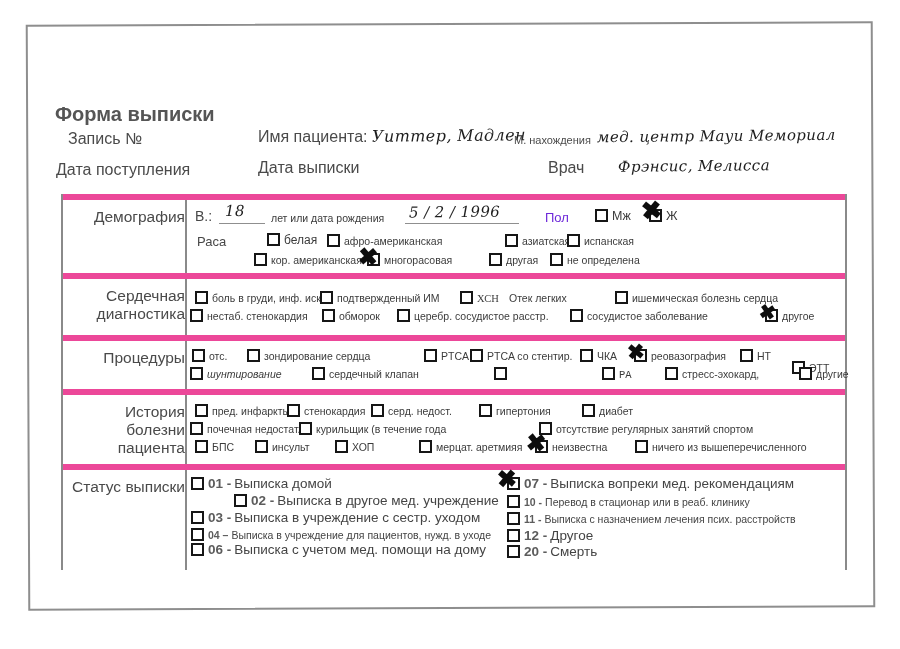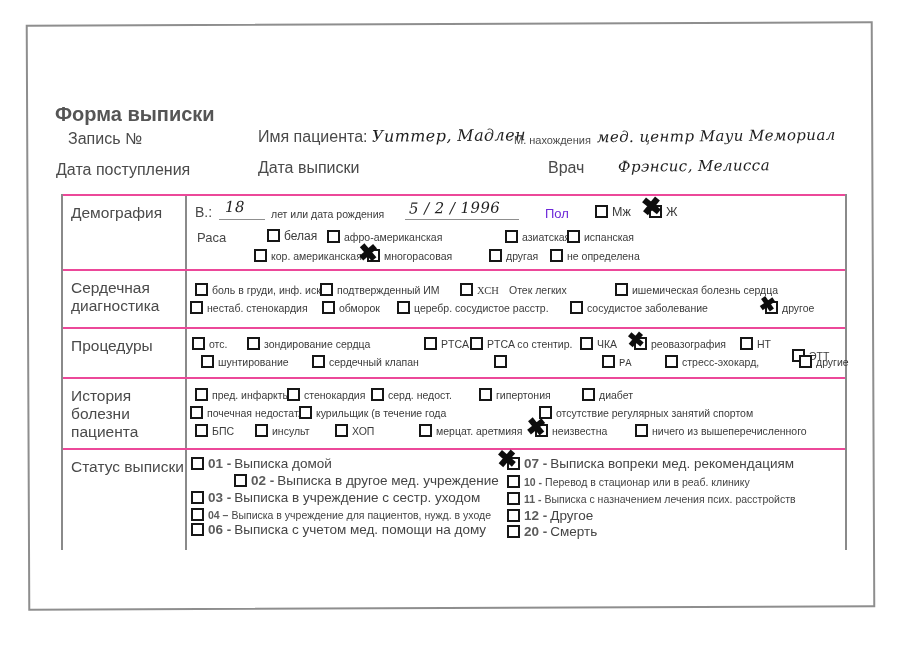--- a/index.html
+++ b/index.html
@@ -9,21 +9,21 @@
          border:2px solid #8e8e8e;transform:rotate(-0.25deg);}
   
   .title{position:absolute;left:55px;top:103px;font-size:20px;font-weight:bold;color:#555;}
   .lab{position:absolute;color:#4a4a4a;font-size:16px;}
   .lab-sm{position:absolute;color:#4a4a4a;font-size:11px;}
   .hw{position:absolute;font-family:"DejaVu Serif",serif;font-style:italic;color:#1e1e1e;
       letter-spacing:.4px;white-space:nowrap;transform:rotate(-0.6deg);}
   
   .ftable{position:absolute;left:61px;top:194px;width:782px;
           border-left:2px solid #8a8a8a;border-right:2px solid #8a8a8a;}
-  .frow{position:relative;border-top:2px solid #ec4899;}
+  .frow{position:relative;border-top:6px solid #ec4899;text-align:right;}
   .frow-label{position:absolute;left:0;top:0;bottom:0;width:114px;border-right:2px solid #8a8a8a;
               padding:8px 0 0 8px;font-size:15.5px;line-height:1.15;color:#4a4a4a;}
   .frow-content{position:absolute;left:124px;right:0;top:0;bottom:0;}
   
   .ci{position:absolute;white-space:nowrap;font-size:10.5px;color:#3b3b3b;}
   .box{display:inline-block;width:9px;height:9px;border:2px solid #161616;background:#fff;
        margin-right:4px;vertical-align:-2px;}
   .xm{position:absolute;left:-5px;top:-8px;font-size:20px;line-height:1;font-weight:bold;
       color:#0d0d0d;transform:rotate(8deg);}
   .uline{position:absolute;border-bottom:1.5px solid #8f8f8f;}
@@ -94,21 +94,21 @@
     <div class="frow-label">Процедуры</div>
     <div class="frow-content">
       <span class="ci" style="left:5px;top:8px;"><span class="box"></span><span class="lbl">отс.</span></span>
       <span class="ci" style="left:60px;top:8px;"><span class="box"></span><span class="lbl">зондирование сердца</span></span>
       <span class="ci" style="left:237px;top:8px;"><span class="box"></span><span class="lbl">PTCA</span></span>
       <span class="ci" style="left:283px;top:8px;"><span class="box"></span><span class="lbl">PTCA со стентир.</span></span>
       <span class="ci" style="left:393px;top:8px;"><span class="box"></span><span class="lbl">ЧКА</span></span>
       <span class="ci" style="left:447px;top:8px;"><span class="box"></span><span class="xm" style="font-size:21px;top:-8px;left:-7px;transform:rotate(-5deg);">✖</span><span class="lbl">реовазография</span></span>
       <span class="ci" style="left:553px;top:8px;"><span class="box"></span><span class="lbl">НТ</span></span>
       <span class="ci" style="left:605px;top:8px;margin-top:12px;"><span class="box"></span><span class="lbl">ЭТТ</span></span>
-      <span class="ci" style="left:14px;top:26px;"><span class="box"></span><span class="lbl">шунтирование</span></span>
+      <span class="ci" style="left:3px;top:26px;font-style:italic;"><span class="box"></span><span class="lbl">шунтирование</span></span>
       <span class="ci" style="left:125px;top:26px;"><span class="box"></span><span class="lbl">сердечный клапан</span></span>
       <span class="ci" style="left:307px;top:26px;"><span class="box"></span></span>
       <span class="ci" style="left:415px;top:26px;font-family:Liberation Mono, monospace;"><span class="box"></span><span class="lbl">РА</span></span>
       <span class="ci" style="left:478px;top:26px;"><span class="box"></span><span class="lbl">стресс-эхокард,</span></span>
       <span class="ci" style="left:612px;top:26px;"><span class="box"></span><span class="lbl">другие</span></span>
     </div>
   </div>
 
   <div class="frow" style="height:69px;">
     <div class="frow-label">История болезни пациента</div>

